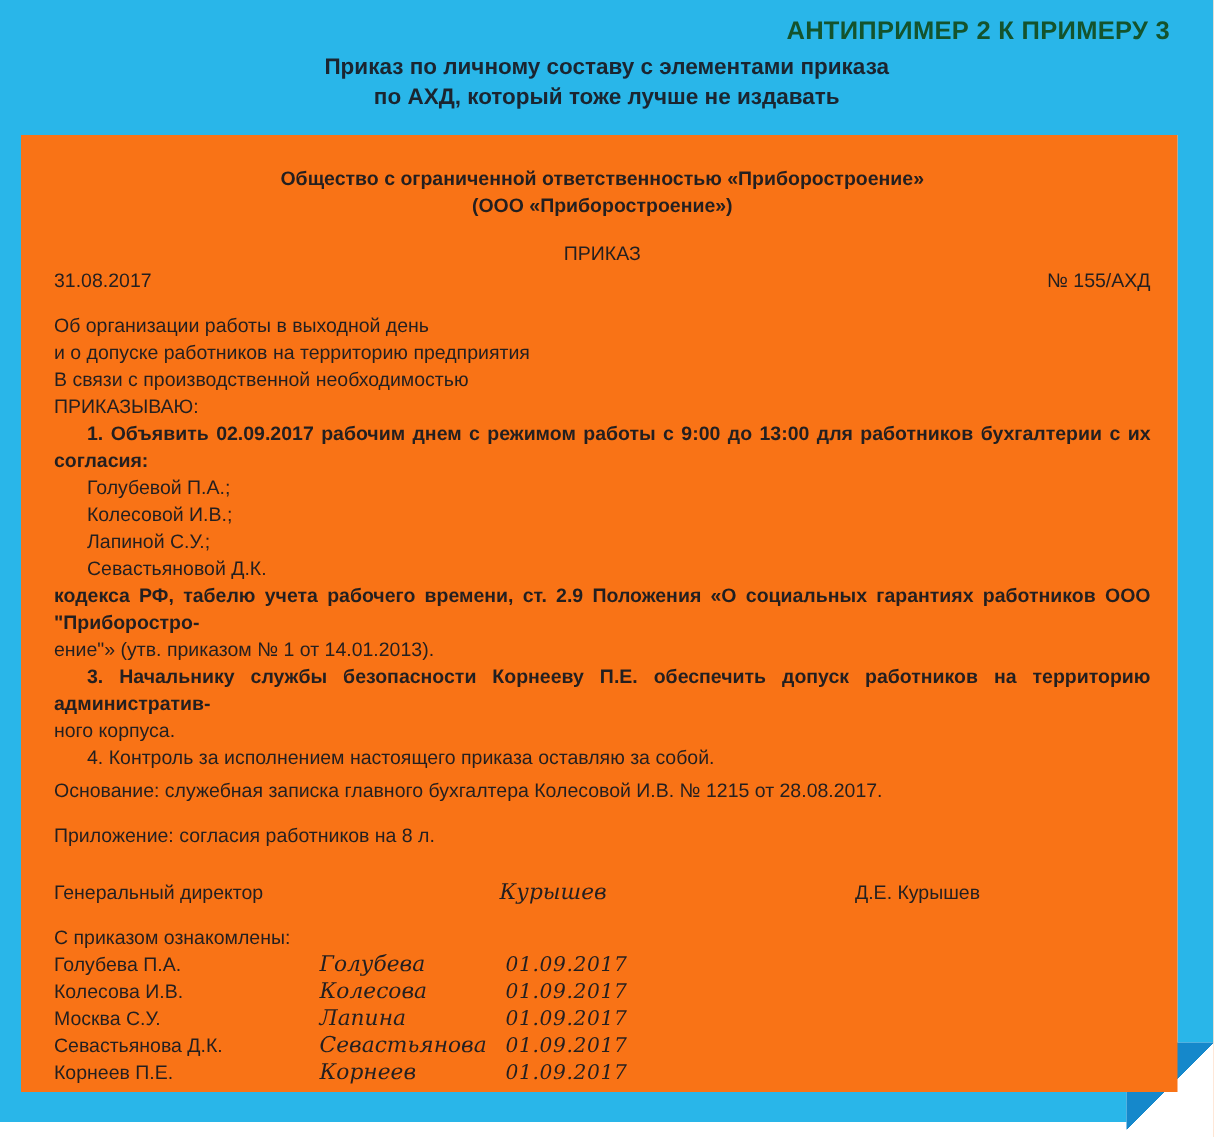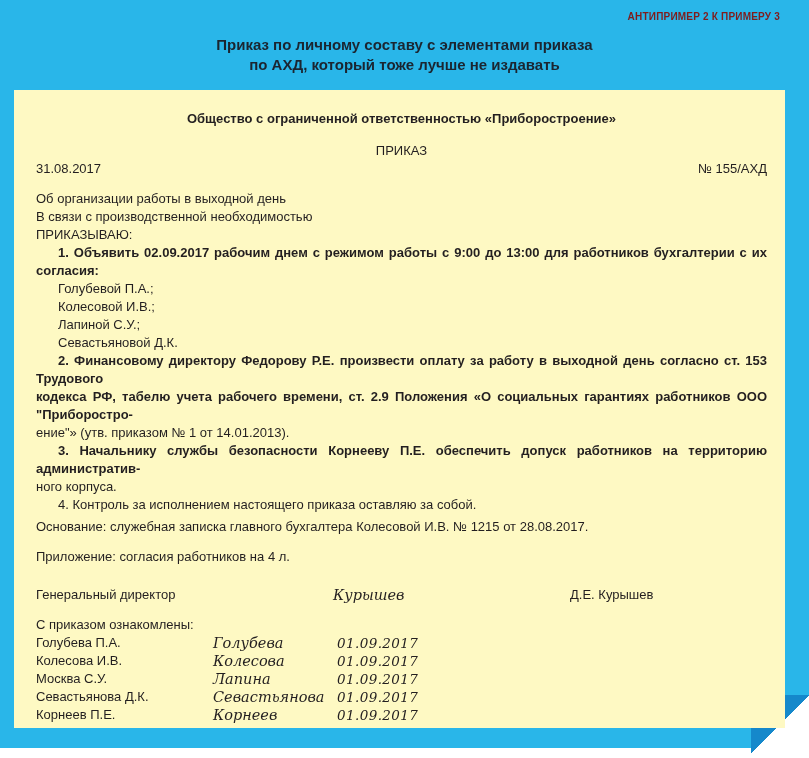--- a/index.html
+++ b/index.html
@@ -8,28 +8,28 @@
 
   
   .frame-top{position:absolute;left:0;top:0;width:809px;height:90px;background:#29b6e9;}
   .frame-left{position:absolute;left:0;top:90px;width:14px;height:658px;background:#29b6e9;}
   .frame-right{position:absolute;left:785px;top:90px;width:24px;height:605px;background:#29b6e9;}
   .frame-bottom{position:absolute;left:0;top:728px;width:751px;height:20px;background:#29b6e9;}
   .fold{position:absolute;left:751px;top:695px;width:58px;height:58px;
         background:linear-gradient(to bottom right,#1588cb 50%,#ffffff 50.5%);}
 
   
-  .anti-label{position:absolute;top:11px;right:29px;font-weight:bold;font-size:10px;
-              color:#7f1d1d;letter-spacing:.2px;}
+  .anti-label{position:absolute;top:11px;right:29px;font-weight:bold;font-size:17px;
+              color:#14532d;letter-spacing:.2px;}
   .banner-title{position:absolute;left:0;width:100%;text-align:center;font-weight:bold;
                 font-size:15px;color:#1b2530;}
   .bt1{top:36px;} .bt2{top:56px;}
 
   
-  .document{position:absolute;left:14px;top:90px;width:771px;height:638px;background:#fef9c3;
+  .document{position:absolute;left:14px;top:90px;width:771px;height:638px;background:#f97316;
             box-sizing:border-box;padding:20px 18px 0 22px;font-size:13px;line-height:18px;}
   .center{text-align:center;}
   .bold{font-weight:bold;}
   .row-between{display:flex;justify-content:space-between;}
   .j{text-align:justify;text-align-last:justify;font-weight:bold;}
   .ti{text-indent:22px;}
   .pl{padding-left:22px;}
   .mt4{margin-top:4px;}.mt10{}.mt12{margin-top:12px;}
   .mt14{margin-top:14px;}.mt20{margin-top:20px;}
 
@@ -54,49 +54,50 @@
     <div class="banner-title bt1">Приказ по личному составу с элементами приказа</div>
   </div>
   <div class="frame-left"></div>
   <div class="frame-right"></div>
   <div class="frame-bottom"></div>
   <div class="fold"></div>
 
   <div class="document">
 
     <div class="center bold">Общество с ограниченной ответственностью «Приборостроение»</div>
+    <div class="center bold">(ООО «Приборостроение»)</div>
 
     <div class="center mt14">ПРИКАЗ</div>
 
     <div class="row-between">
       <span>31.08.2017</span>
       <span>№ 155/АХД</span>
     </div>
 
 
     <div class="mt12">Об организации работы в выходной день</div>
+    <div>и о допуске работников на территорию предприятия</div>
 
     <div class="mt10">В связи с производственной необходимостью</div>
 
     <div class="mt10">ПРИКАЗЫВАЮ:</div>
 
     <div class="j ti">1. Объявить 02.09.2017 рабочим днем с режимом работы с 9:00 до 13:00 для работников бухгалтерии с их согласия:</div>
     <div class="pl">Голубевой П.А.;</div>
     <div class="pl">Колесовой И.В.;</div>
     <div class="pl">Лапиной С.У.;</div>
     <div class="pl">Севастьяновой Д.К.</div>
-    <div class="j ti">2. Финансовому директору Федорову Р.Е. произвести оплату за работу в выходной день согласно ст. 153 Трудового</div>
     <div class="j">кодекса РФ, табелю учета рабочего времени, ст. 2.9 Положения «О социальных гарантиях работников ООО "Приборостро-</div>
     <div>ение"» (утв. приказом № 1 от 14.01.2013).</div>
     <div class="j ti">3. Начальнику службы безопасности Корнееву П.Е. обеспечить допуск работников на территорию административ-</div>
     <div>ного корпуса.</div>
     <div class="ti">4. Контроль за исполнением настоящего приказа оставляю за собой.</div>
 
     <div class="mt4">Основание: служебная записка главного бухгалтера Колесовой И.В. № 1215 от 28.08.2017.</div>
-    <div class="mt12">Приложение: согласия работников на 4 л.</div>
+    <div class="mt12">Приложение: согласия работников на 8 л.</div>
 
     <div class="sig-row mt20">
       <span class="c0">Генеральный директор</span>
       <span class="dir-sig script">Курышев</span>
       <span class="dir-name">Д.Е. Курышев</span>
     </div>
 
     <div class="mt12">С приказом ознакомлены:</div>
 
     <div class="sig-row">

